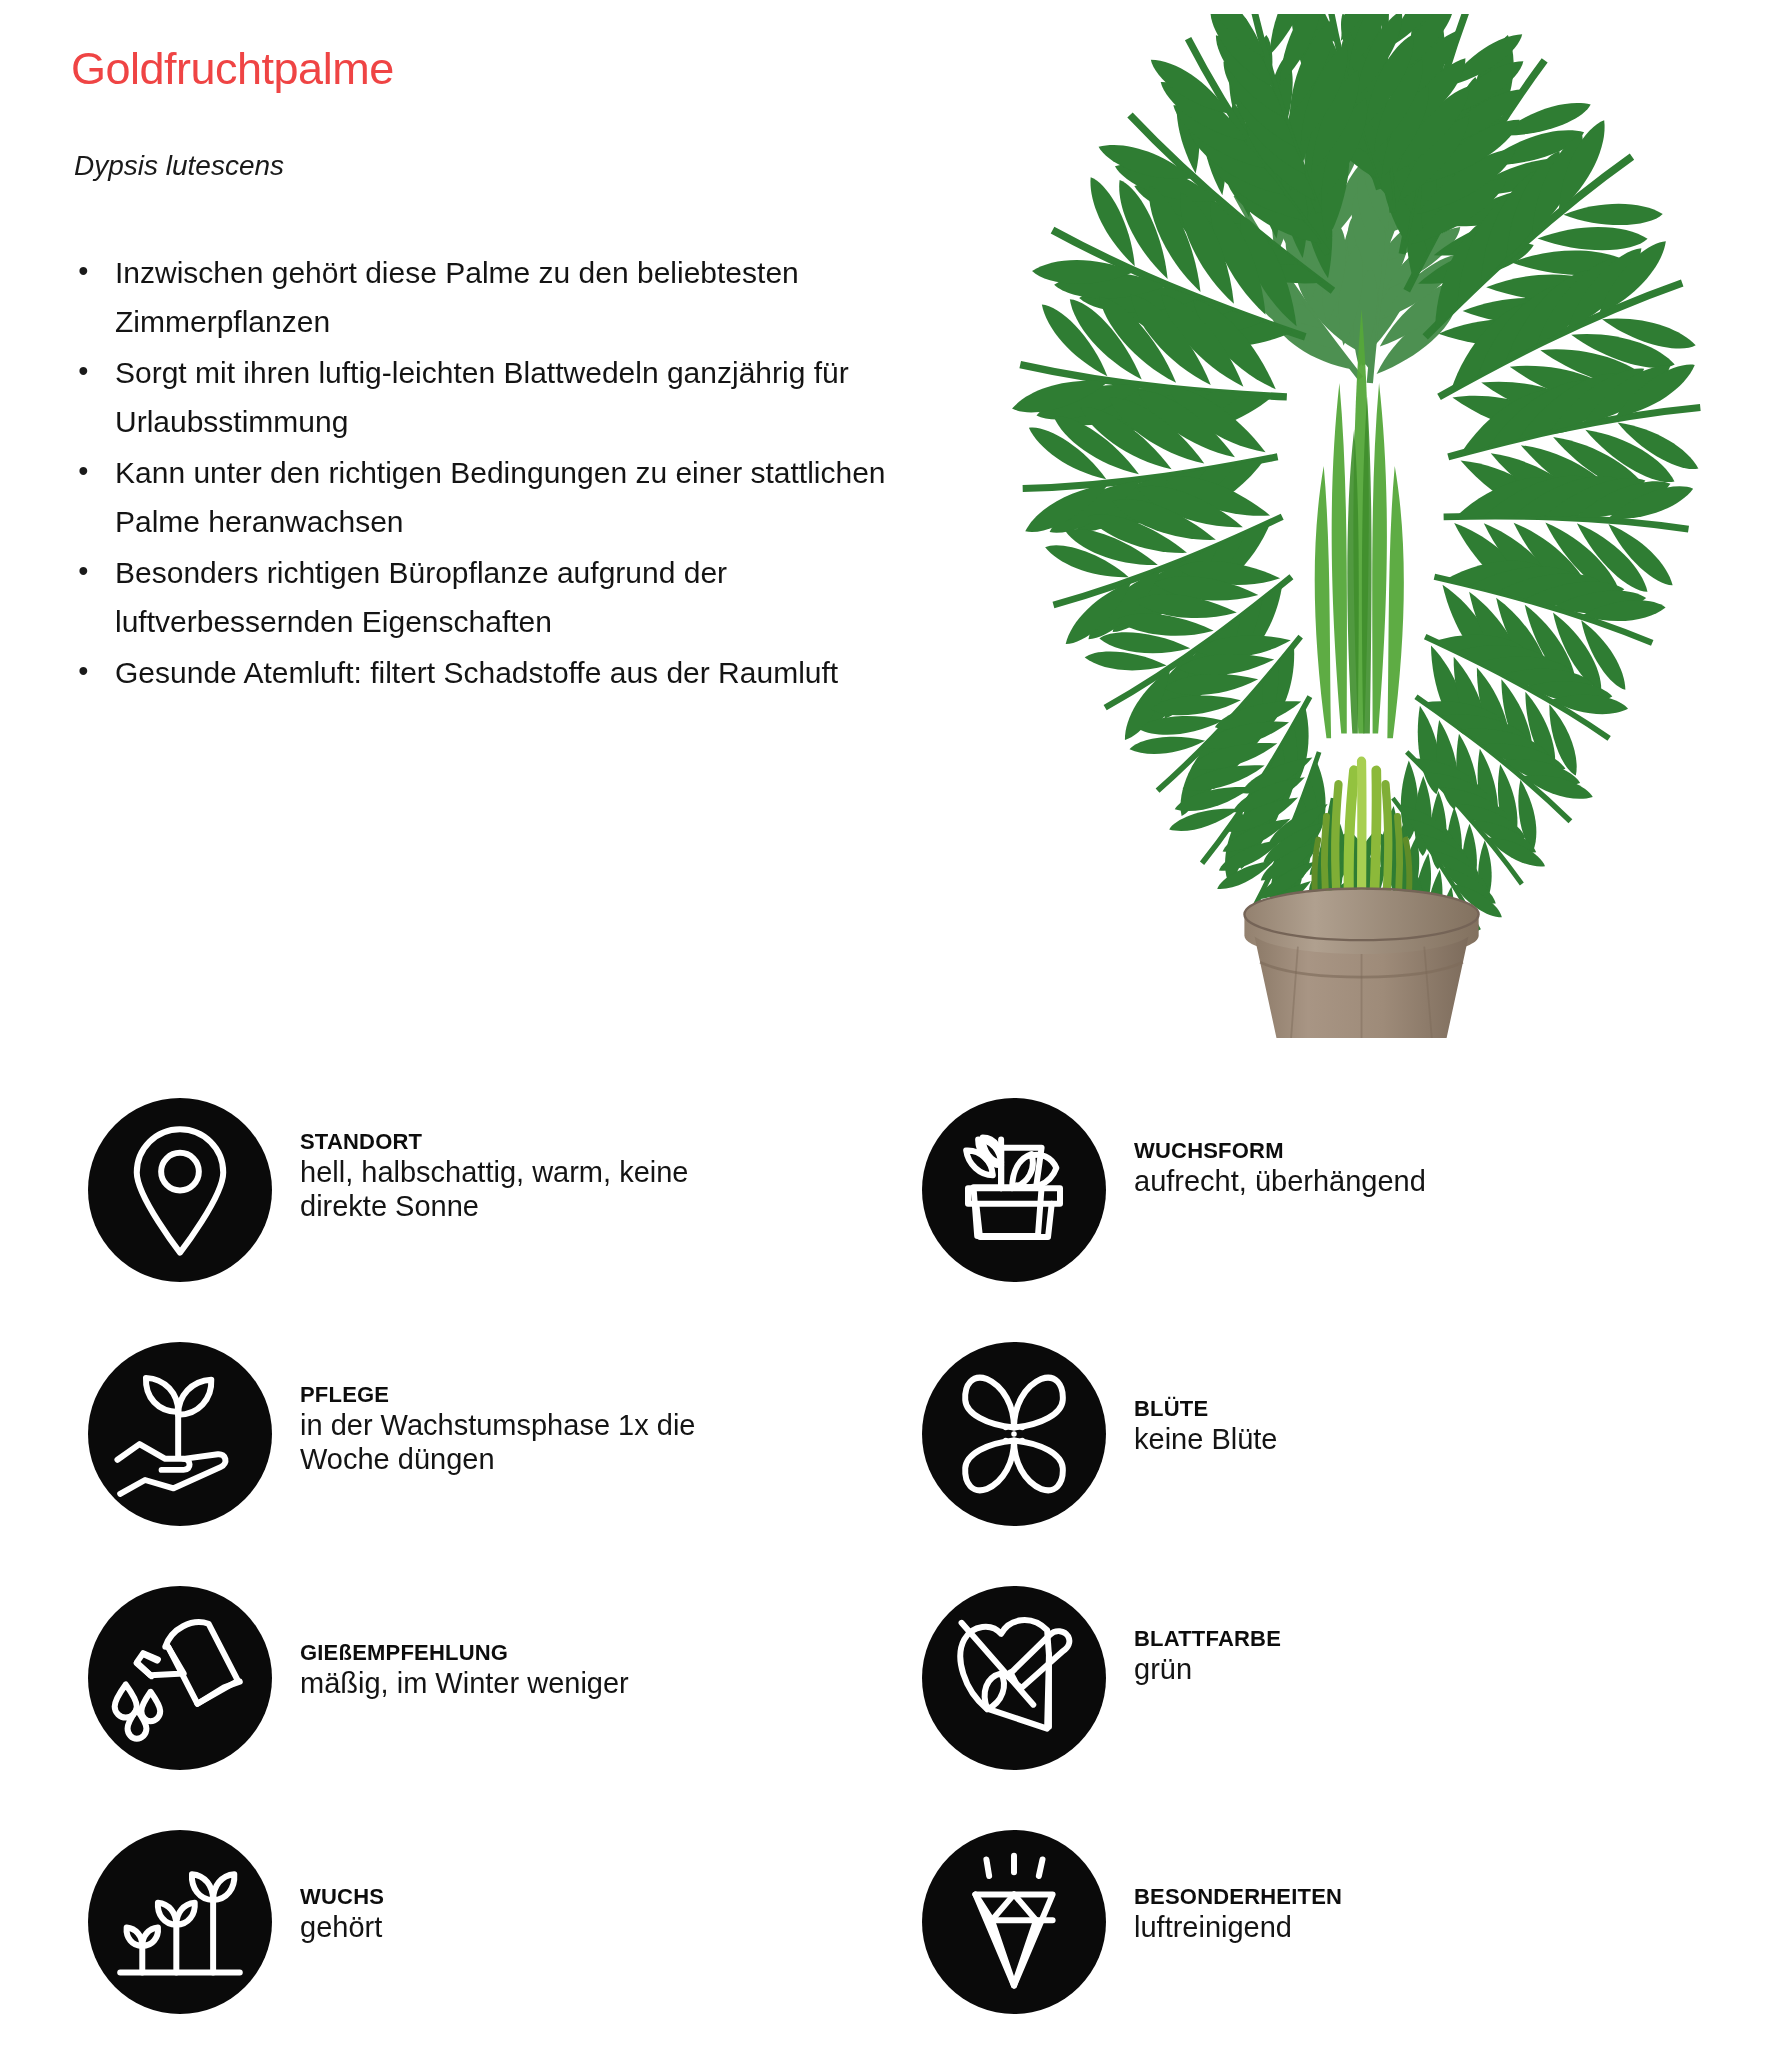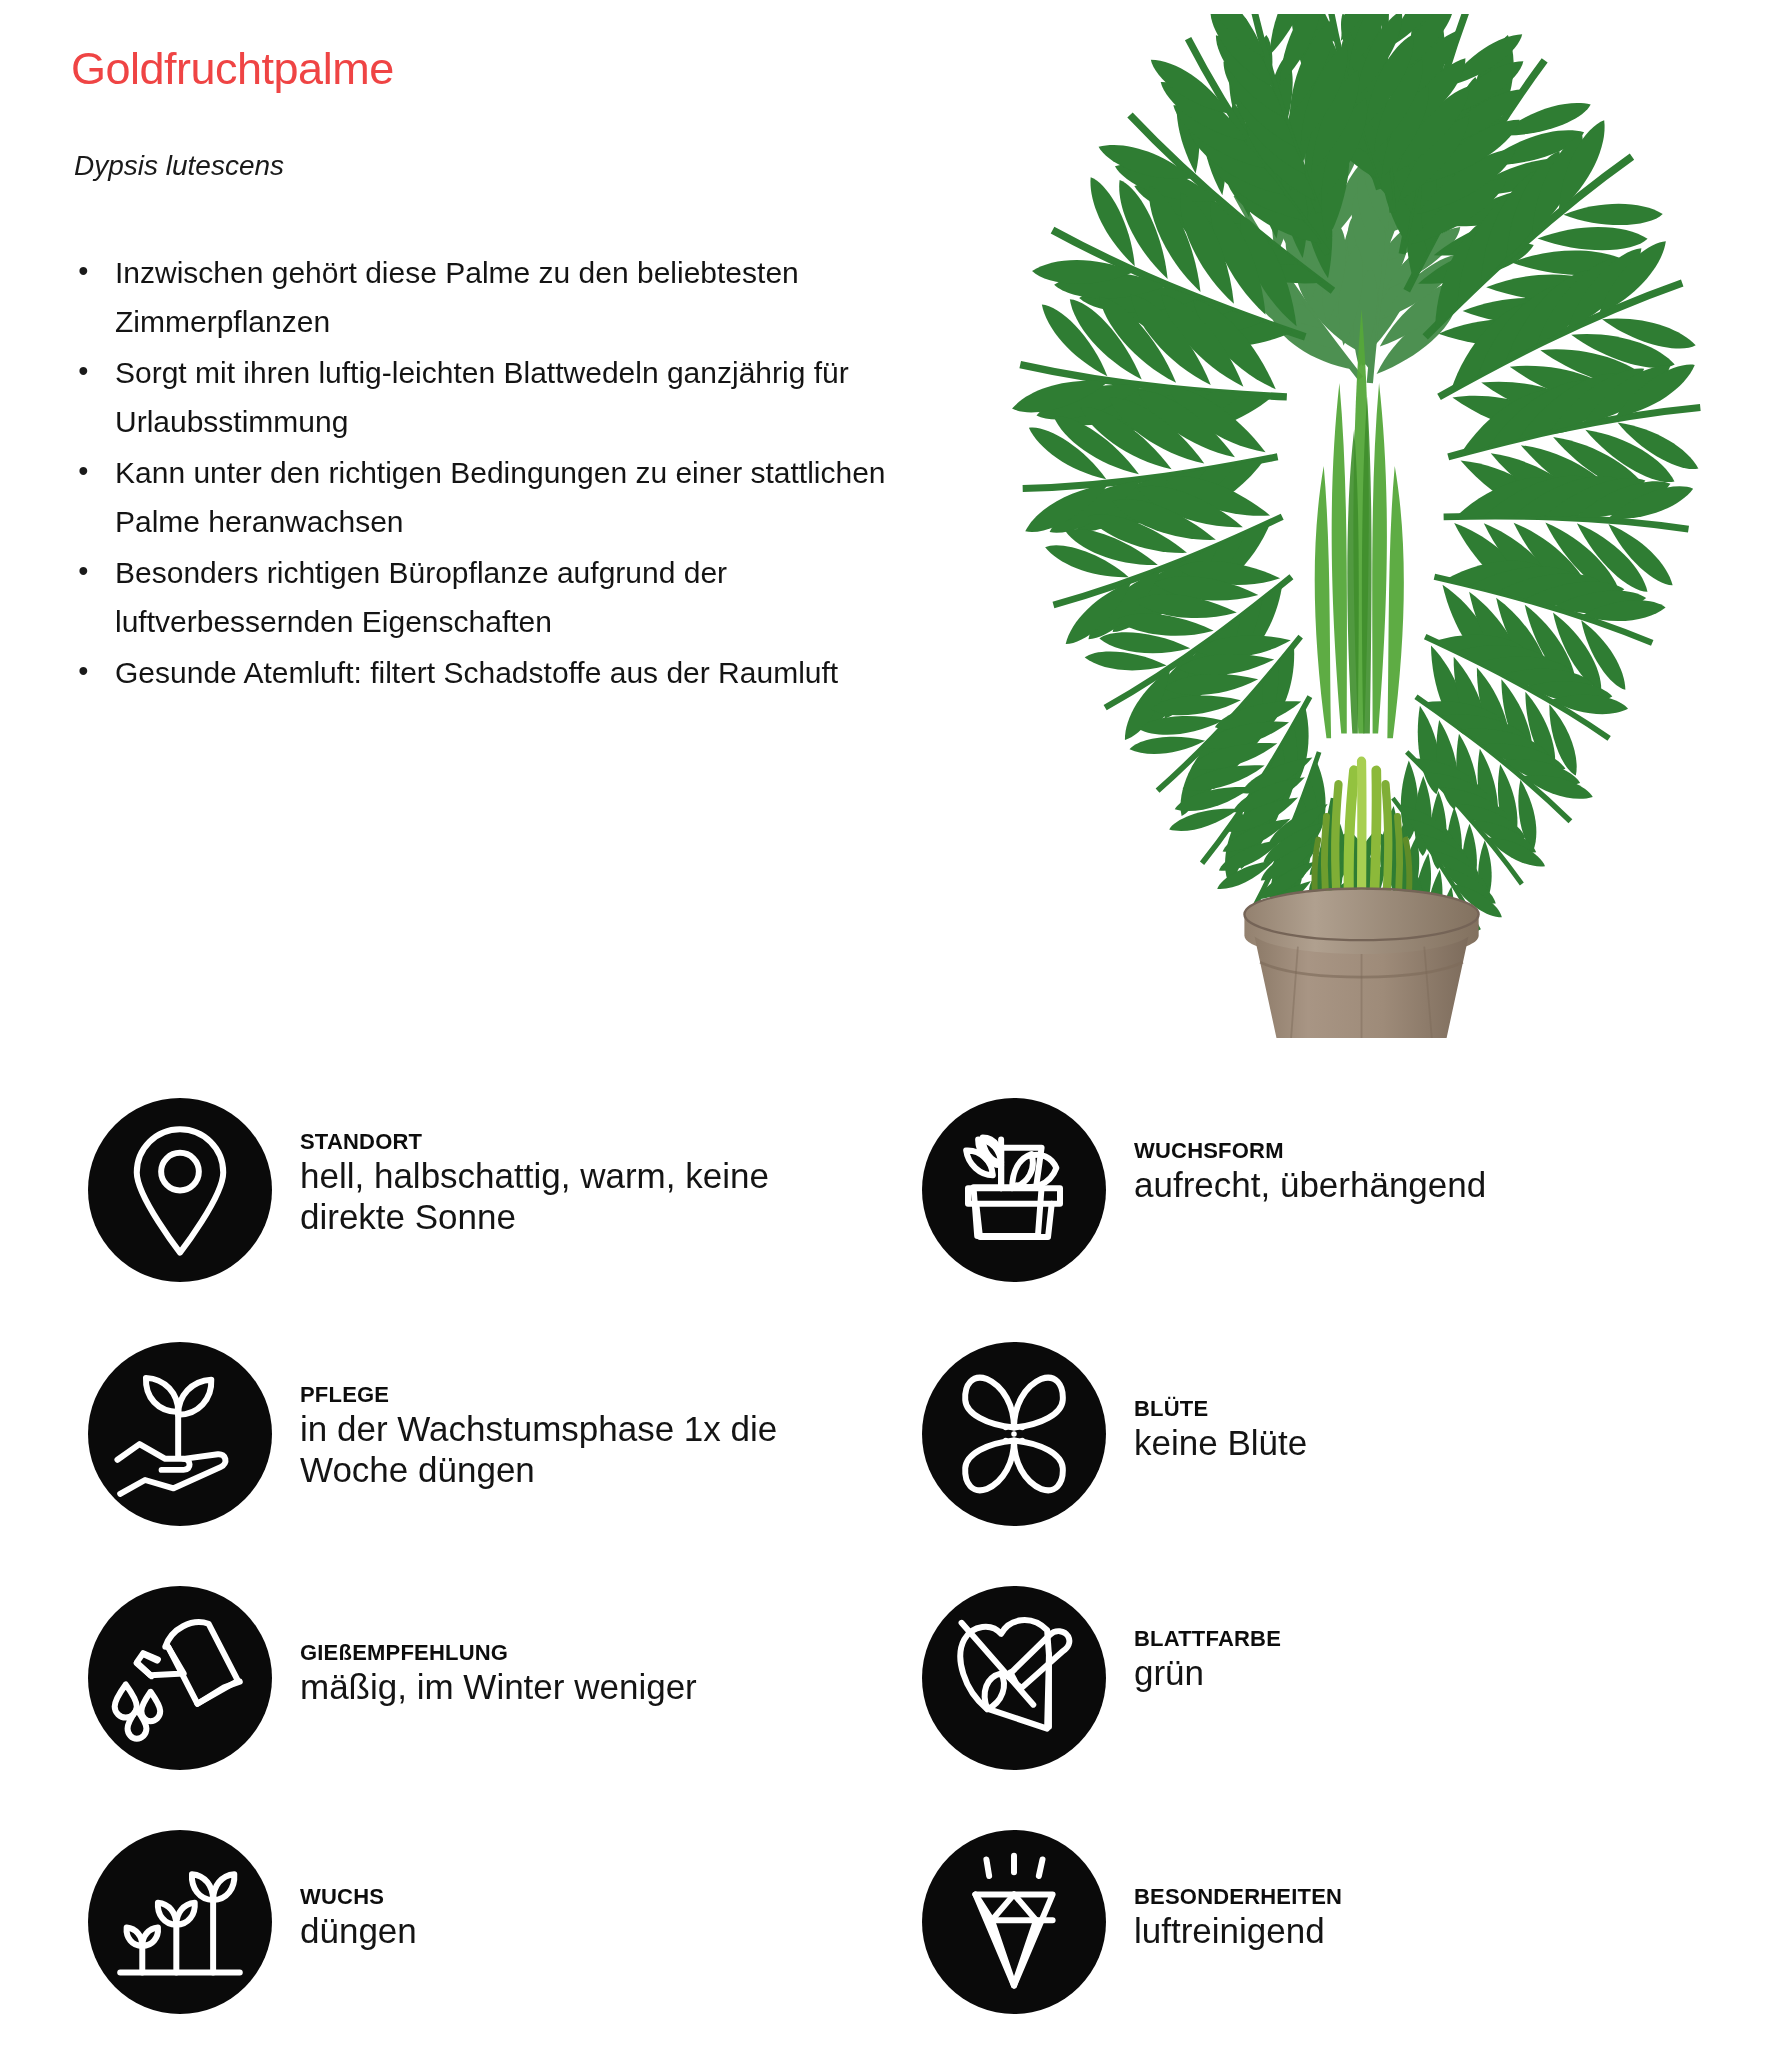--- a/index.html
+++ b/index.html
@@ -47,21 +47,21 @@
     position:absolute;left:0;top:0;width:184px;height:184px;
     border-radius:50%;background:#0a0a0a;
   }
   .icon-circle svg{position:absolute;left:0;top:0;width:184px;height:184px;}
   .icon-text{position:absolute;left:212px;top:0;width:600px;}
   .icon-title{
     font-size:22px;font-weight:700;letter-spacing:0.2px;
     color:#0d0d0d;line-height:1.12;white-space:nowrap;
   }
   .icon-value{
-    font-size:35px;font-weight:400;color:#141414;line-height:1.17;
+    font-size:29px;font-weight:400;color:#141414;line-height:1.17;
     margin-top:1.8px;
   }
   .card-r1 .icon-text{top:41px;}
   .card-r2 .icon-text{top:41px;}
   .card-r3 .icon-text{top:55px;}
   .card-r4 .icon-text{top:55px;}
   .card-1 .icon-text{top:32px;}
 </style>
 </head>
 <body>
@@ -347,21 +347,21 @@
           <path d="M192 310 L192 204"></path>
           <path d="M192 206 C 192 180 176 160 152 158 C 150 184 166 206 192 206 Z"></path>
           <path d="M192 206 C 192 180 208 160 232 158 C 234 184 218 206 192 206 Z"></path>
           <path d="M272 310 L272 150"></path>
           <path d="M272 152 C 272 122 254 98 226 96 C 224 126 242 152 272 152 Z"></path>
           <path d="M272 152 C 272 122 290 98 318 96 C 320 126 302 152 272 152 Z"></path>
         </svg>
       </div>
       <div class="icon-text">
         <div class="icon-title">WUCHS</div>
-        <div class="icon-value" style="white-space:pre-line">düngen</div>
+        <div class="icon-value" style="white-space:pre-line">gehört</div>
       </div>
     </div>
   </div>
 
   <div class="icon-col col-right">
 
     <div class="icon-card card-r1">
       <div class="icon-circle">
         <svg viewBox="0 0 400 400" fill="none" stroke="#fff" stroke-width="13" stroke-linejoin="round" stroke-linecap="round">
           <path d="M172 194 L172 108 L260 108 L248 194"></path>

